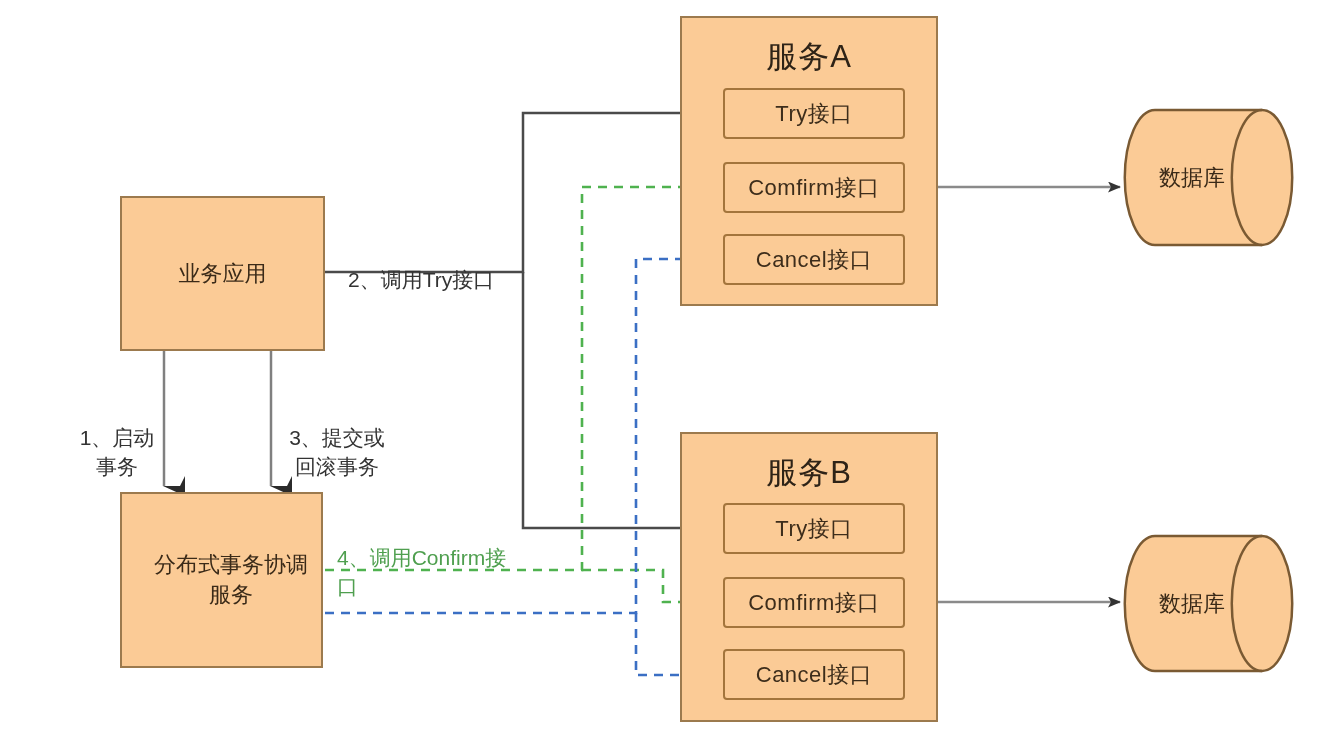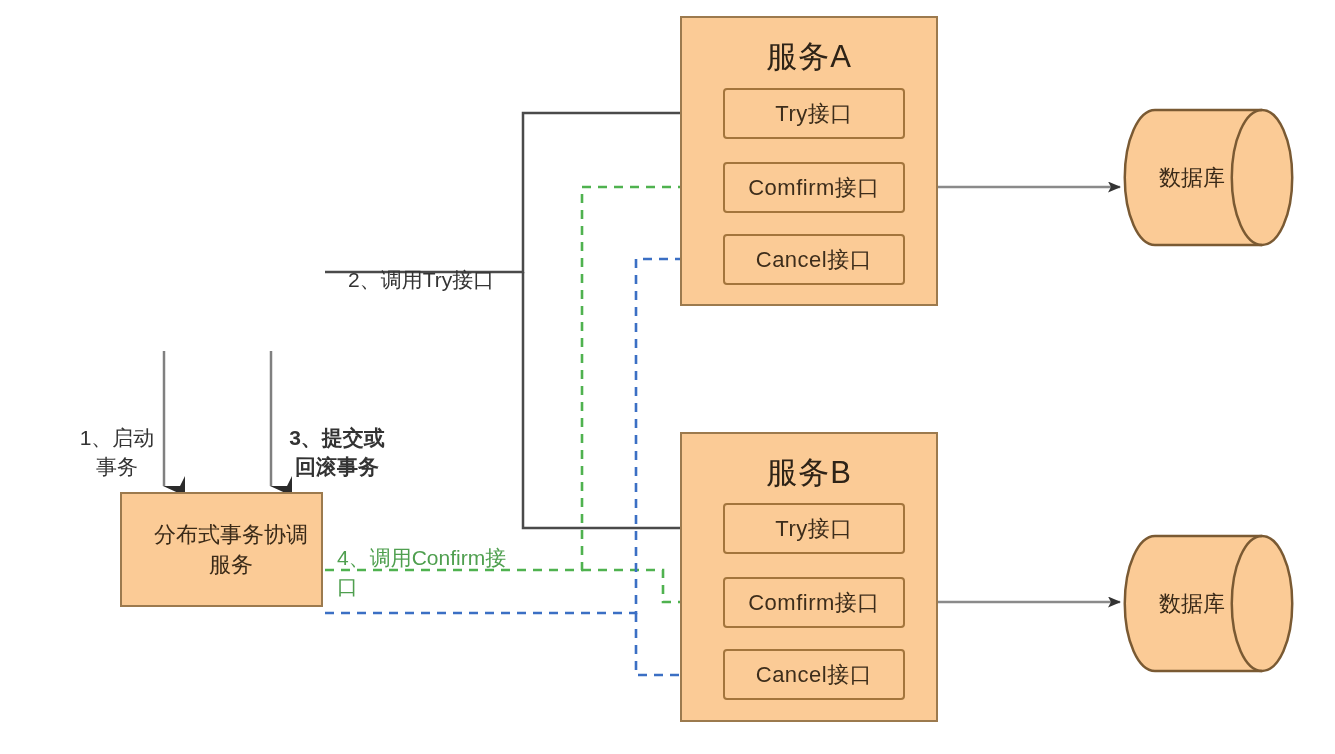--- a/index.html
+++ b/index.html
@@ -155,22 +155,25 @@
       <path d="M1155,110 L1262,110 A30,67 0 0 1 1262,245 L1155,245 A30,67 0 0 1 1155,110 Z" fill="#fbcb96" stroke="#7a5a33" stroke-width="2.5"></path>
       <path d="M1262,110 A30,67 0 0 0 1262,245" fill="none" stroke="#7a5a33" stroke-width="2.5"></path>
     </g>
 
     <g>
       <path d="M1155,536 L1262,536 A30,67 0 0 1 1262,671 L1155,671 A30,67 0 0 1 1155,536 Z" fill="#fbcb96" stroke="#7a5a33" stroke-width="2.5"></path>
       <path d="M1262,536 A30,67 0 0 0 1262,671" fill="none" stroke="#7a5a33" stroke-width="2.5"></path>
     </g>
   </svg>
 
-
-  <div class="node" style="left:120px; top:492px; width:203px; height:115px;padding-left:19px;">
+  <div class="node" style="left:120px; top:196px; width:205px; height:155px;">
+    <span class="app-label">业务应用</span>
+  </div>
+
+  <div class="node" style="left:120px; top:492px; width:203px; height:176px;padding-left:19px;">
     <span class="app-label" style="white-space:pre-line;">分布式事务协调
 服务</span>
   </div>
 
   <div class="node svc" style="left:680px; top:16px; width:258px; height:290px;">
     <span class="svc-title">服务A</span>
   </div>
   <div class="iface" style="left:723px; top:88px; width:182px; height:51px;">
     <span>Try接口</span>
   </div>
@@ -203,21 +206,21 @@
 
   <div class="edge-label center" style="left:62px; top:396px; width:110px;">
     <span>1、启动
 事务</span>
   </div>
 
   <div class="edge-label" style="left:348px; top:238px;">
     <span>2、调用Try接口</span>
   </div>
 
-  <div class="edge-label center" style="left:272px; top:396px; width:130px;font-weight:bold;">
+  <div class="edge-label center" style="left:272px; top:396px; width:130px;">
     <span>3、提交或
 回滚事务</span>
   </div>
 
   <div class="edge-label green" style="left:337px; top:516px; width:200px;">
     <span>4、调用Confirm接
 口</span>
   </div>
 
 

